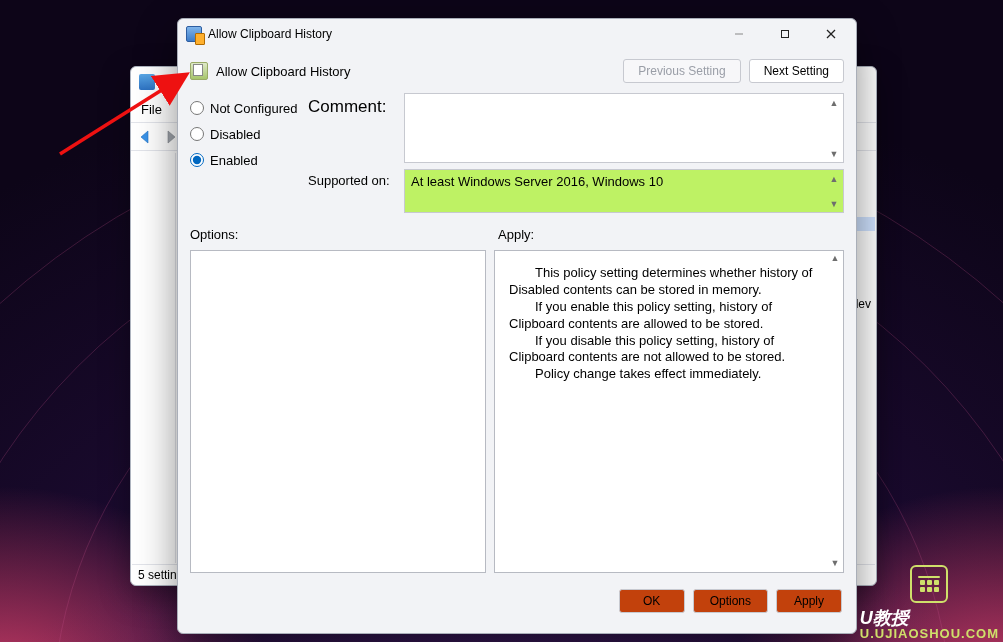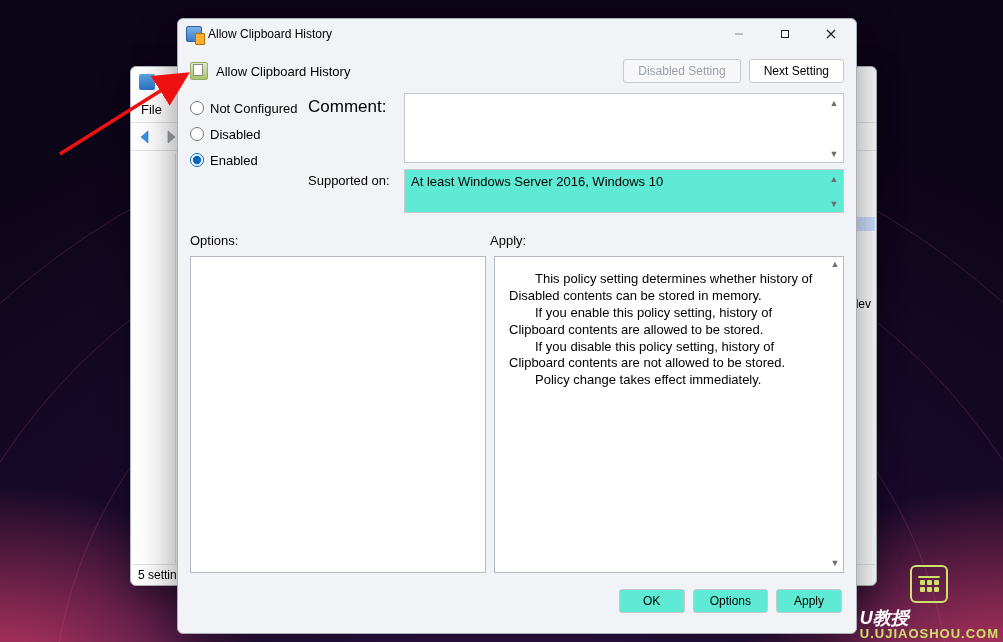--- a/index.html
+++ b/index.html
@@ -157,47 +157,47 @@
 
   .comment-label{grid-column:2;grid-row:1;font-size:17px;padding-top:4px}
   .comment-box{grid-column:3;grid-row:1}
   .supported-label{grid-column:2;grid-row:2;font-size:13px;padding-top:4px}
   .supported-box{grid-column:3;grid-row:2}
 
   .textarea-like{
     position:relative;width:100%;background:#fff;border:1px solid #c7c9d0;resize:none;font:inherit;padding:4px 18px 4px 6px;
   }
   .comment-box .textarea-like{height:70px}
-  .supported-box .textarea-like{height:44px;background:#5eead4}
+  .supported-box .textarea-like{height:44px;background:#bef264}
   .textarea-scroll{
     position:absolute;right:1px;top:1px;bottom:1px;width:16px;display:flex;flex-direction:column;justify-content:space-between;
   }
   .textarea-scroll .sbtn{height:15px;display:flex;align-items:center;justify-content:center;color:#6e6e6e;font-size:9px;cursor:pointer}
 
-  .labels-row{display:flex;gap:4px;margin-top:12px}
+  .labels-row{display:flex;gap:12px;margin-top:6px}
   .labels-row .opt-label{width:296px;font-size:13px}
   .labels-row .help-label{font-size:13px}
 
   .panels{display:flex;gap:8px;flex:1;min-height:0}
   .panel{border:1px solid #b7bac2;background:#fff;overflow:auto}
   .panel.options{width:296px}
   .panel.help{flex:1;position:relative;padding:14px 26px 14px 14px;font-size:13px;line-height:1.3}
   .panel.help .scroll{
     position:absolute;right:0;top:0;bottom:0;width:16px;display:flex;flex-direction:column;
   }
   .panel.help .scroll .sbtn{height:16px;display:flex;align-items:center;justify-content:center;color:#6e6e6e;font-size:9px;cursor:pointer}
   .panel.help .scroll .track{flex:1}
   .panel.help .scroll .sbtn.bot{margin-top:auto}
   .panel.help p{margin:0;text-indent:26px}
 
   .dialog .footer{
     height:40px;display:flex;align-items:center;justify-content:flex-end;gap:8px;padding:0 2px;
   }
   .dialog .footer .btn{
-    height:24px;min-width:66px;padding:0 16px;background:#5eead4;border:1px solid #c7c9d0;border-radius:3px;font-size:12px;cursor:pointer;
+    height:24px;min-width:66px;padding:0 16px;background:#c2410c;border:1px solid #c7c9d0;border-radius:3px;font-size:12px;cursor:pointer;
   }
 
   
   .anno-arrow{
     position:absolute;pointer-events:none;
     left:56px; top:68px;
     width:145px; height:90px;
   }
   .anno-arrow svg{width:100%;height:100%;overflow:visible}
 </style>
@@ -269,21 +269,21 @@
   </div>
 
   <div class="content">
     <div class="row-top">
       <span class="policy-icon">
         <span class="bg"></span>
           <span class="sheet"></span>
       </span>
       <span class="policy-title">Allow Clipboard History</span>
       <span class="flex"></span>
-      <button class="nav-btn disabled">Disabled Setting</button>
+      <button class="nav-btn disabled">Previous Setting</button>
       <button class="nav-btn">Next Setting</button>
     </div>
 
     <div class="body-grid">
       <div class="state-group">
         <label>
           <input type="radio" name="state" style="">
           <span>Not Configured</span>
         </label>
         <label>

